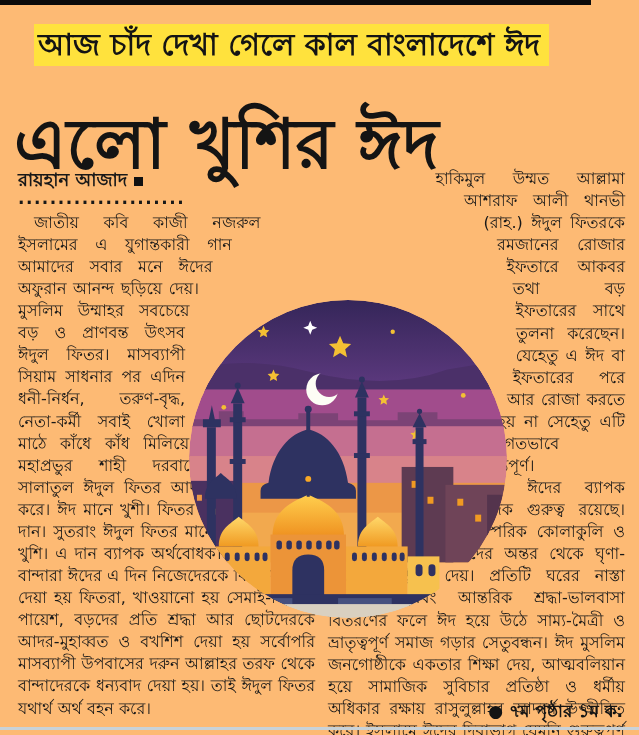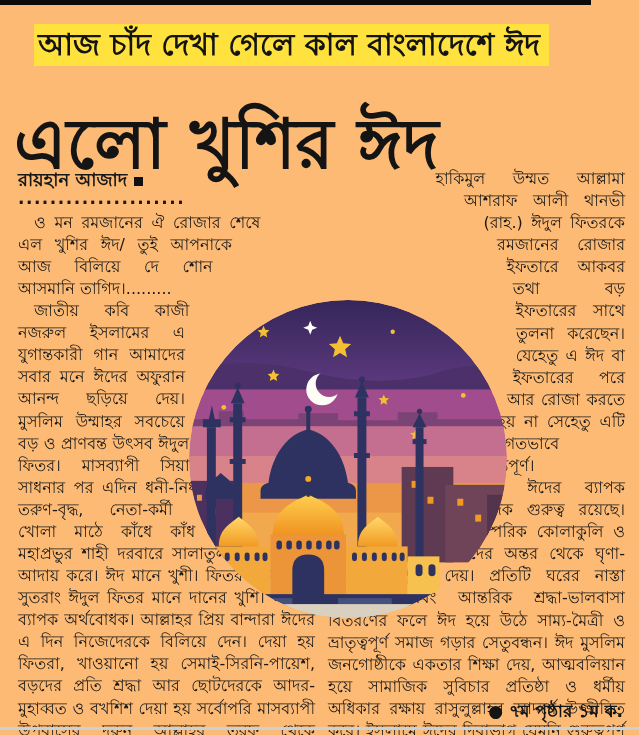--- a/index.html
+++ b/index.html
@@ -39,21 +39,20 @@
   <h1 class="headline">এলো খুশির ঈদ</h1>
 
   <div class="cols">
 
     <div class="col">
       <div class="byline-row">
         <span>রায়হান আজাদ</span><span class="byline-square"></span>
       </div>
       <div class="dots">.....................</div>
       <div class="cut-l"></div>
-      <p>ও মন রমজানের ঐ রোজার শেষে এল খুশির ঈদ/ তুই আপনাকে আজ বিলিয়ে দে শোন আসমানি তাগিদ।.........</p>
       <p>জাতীয় কবি কাজী নজরুল ইসলামের এ যুগান্তকারী গান আমাদের সবার মনে ঈদের অফুরান আনন্দ ছড়িয়ে দেয়। মুসলিম উম্মাহর সবচেয়ে বড় ও প্রাণবন্ত উৎসব ঈদুল ফিতর। মাসব্যাপী সিয়াম সাধনার পর এদিন ধনী-নির্ধন, তরুণ-বৃদ্ধ, নেতা-কর্মী সবাই খোলা মাঠে কাঁধে কাঁধ মিলিয়ে মহাপ্রভুর শাহী দরবারে সালাতুল ঈদুল ফিতর আদায় করে। ঈদ মানে খুশী। ফিতর মানে দান। সুতরাং ঈদুল ফিতর মানে দানের খুশি। এ দান ব্যাপক অর্থবোধক। আল্লাহর প্রিয় বান্দারা ঈদের এ দিন নিজেদেরকে বিলিয়ে দেন। দেয়া হয় ফিতরা, খাওয়ানো হয় সেমাই-সিরনি-পায়েশ, বড়দের প্রতি শ্রদ্ধা আর ছোটদেরকে আদর-মুহাব্বত ও বখশিশ দেয়া হয় সর্বোপরি মাসব্যাপী উপবাসের দরুন আল্লাহর তরফ থেকে বান্দাদেরকে ধন্যবাদ দেয়া হয়। তাই ঈদুল ফিতর যথার্থ অর্থ বহন করে।</p>
     </div>
 
     <div class="col">
       <div class="cut-r"></div>
       <p class="noindent">হাকিমুল উম্মত আল্লামা আশরাফ আলী থানভী (রাহ.) ঈদুল ফিতরকে রমজানের রোজার ইফতারে আকবর তথা বড় ইফতারের সাথে তুলনা করেছেন। যেহেতু এ ঈদ বা ইফতারের পরে আর রোজা করতে হয় না সেহেতু এটি শব্দগতভাবে সাযুজ্যপূর্ণ।</p>
       <p>ইসলামে ঈদের ব্যাপক ধর্মীয় ও সামাজিক গুরুত্ব রয়েছে। ঈদের নামায শেষে পারস্পরিক কোলাকুলি ও সালাম বিনিময় আমাদের অন্তর থেকে ঘৃণা-বিদ্বেষ তাড়িয়ে দেয়। প্রতিটি ঘরের নাস্তা পরিবেশন এবং আন্তরিক শ্রদ্ধা-ভালবাসা বিতরণের ফলে ঈদ হয়ে উঠে সাম্য-মৈত্রী ও ভ্রাতৃত্বপূর্ণ সমাজ গড়ার সেতুবন্ধন। ঈদ মুসলিম জনগোষ্ঠীকে একতার শিক্ষা দেয়, আত্মবলিয়ান হয়ে সামাজিক সুবিচার প্রতিষ্ঠা ও ধর্মীয় অধিকার রক্ষায় রাসুলুল্লাহর আদর্শে উজ্জীবিত করে। ইসলামে ঈদের দিবাভাগ যেমনি গুরুত্বপূর্ণ তেমনি এর পূর্ববর্তী রাতও (চাঁদরাত) সীমাহীন ফজিলত সমৃদ্ধ। হাদিস শরিফে এসেছে, রমজানে ইফতারের সময় প্রত্যেক দিন আল্লাহ সুবহানাহু ওয়া তায়ালা এক হাজার জাহান্নামীকে নরকমুক্ত করেছেন। যাদের প্রত্যেকের নরকে যাওয়া অবধারিত ছিল আর</p>
     </div>
 
   </div>

